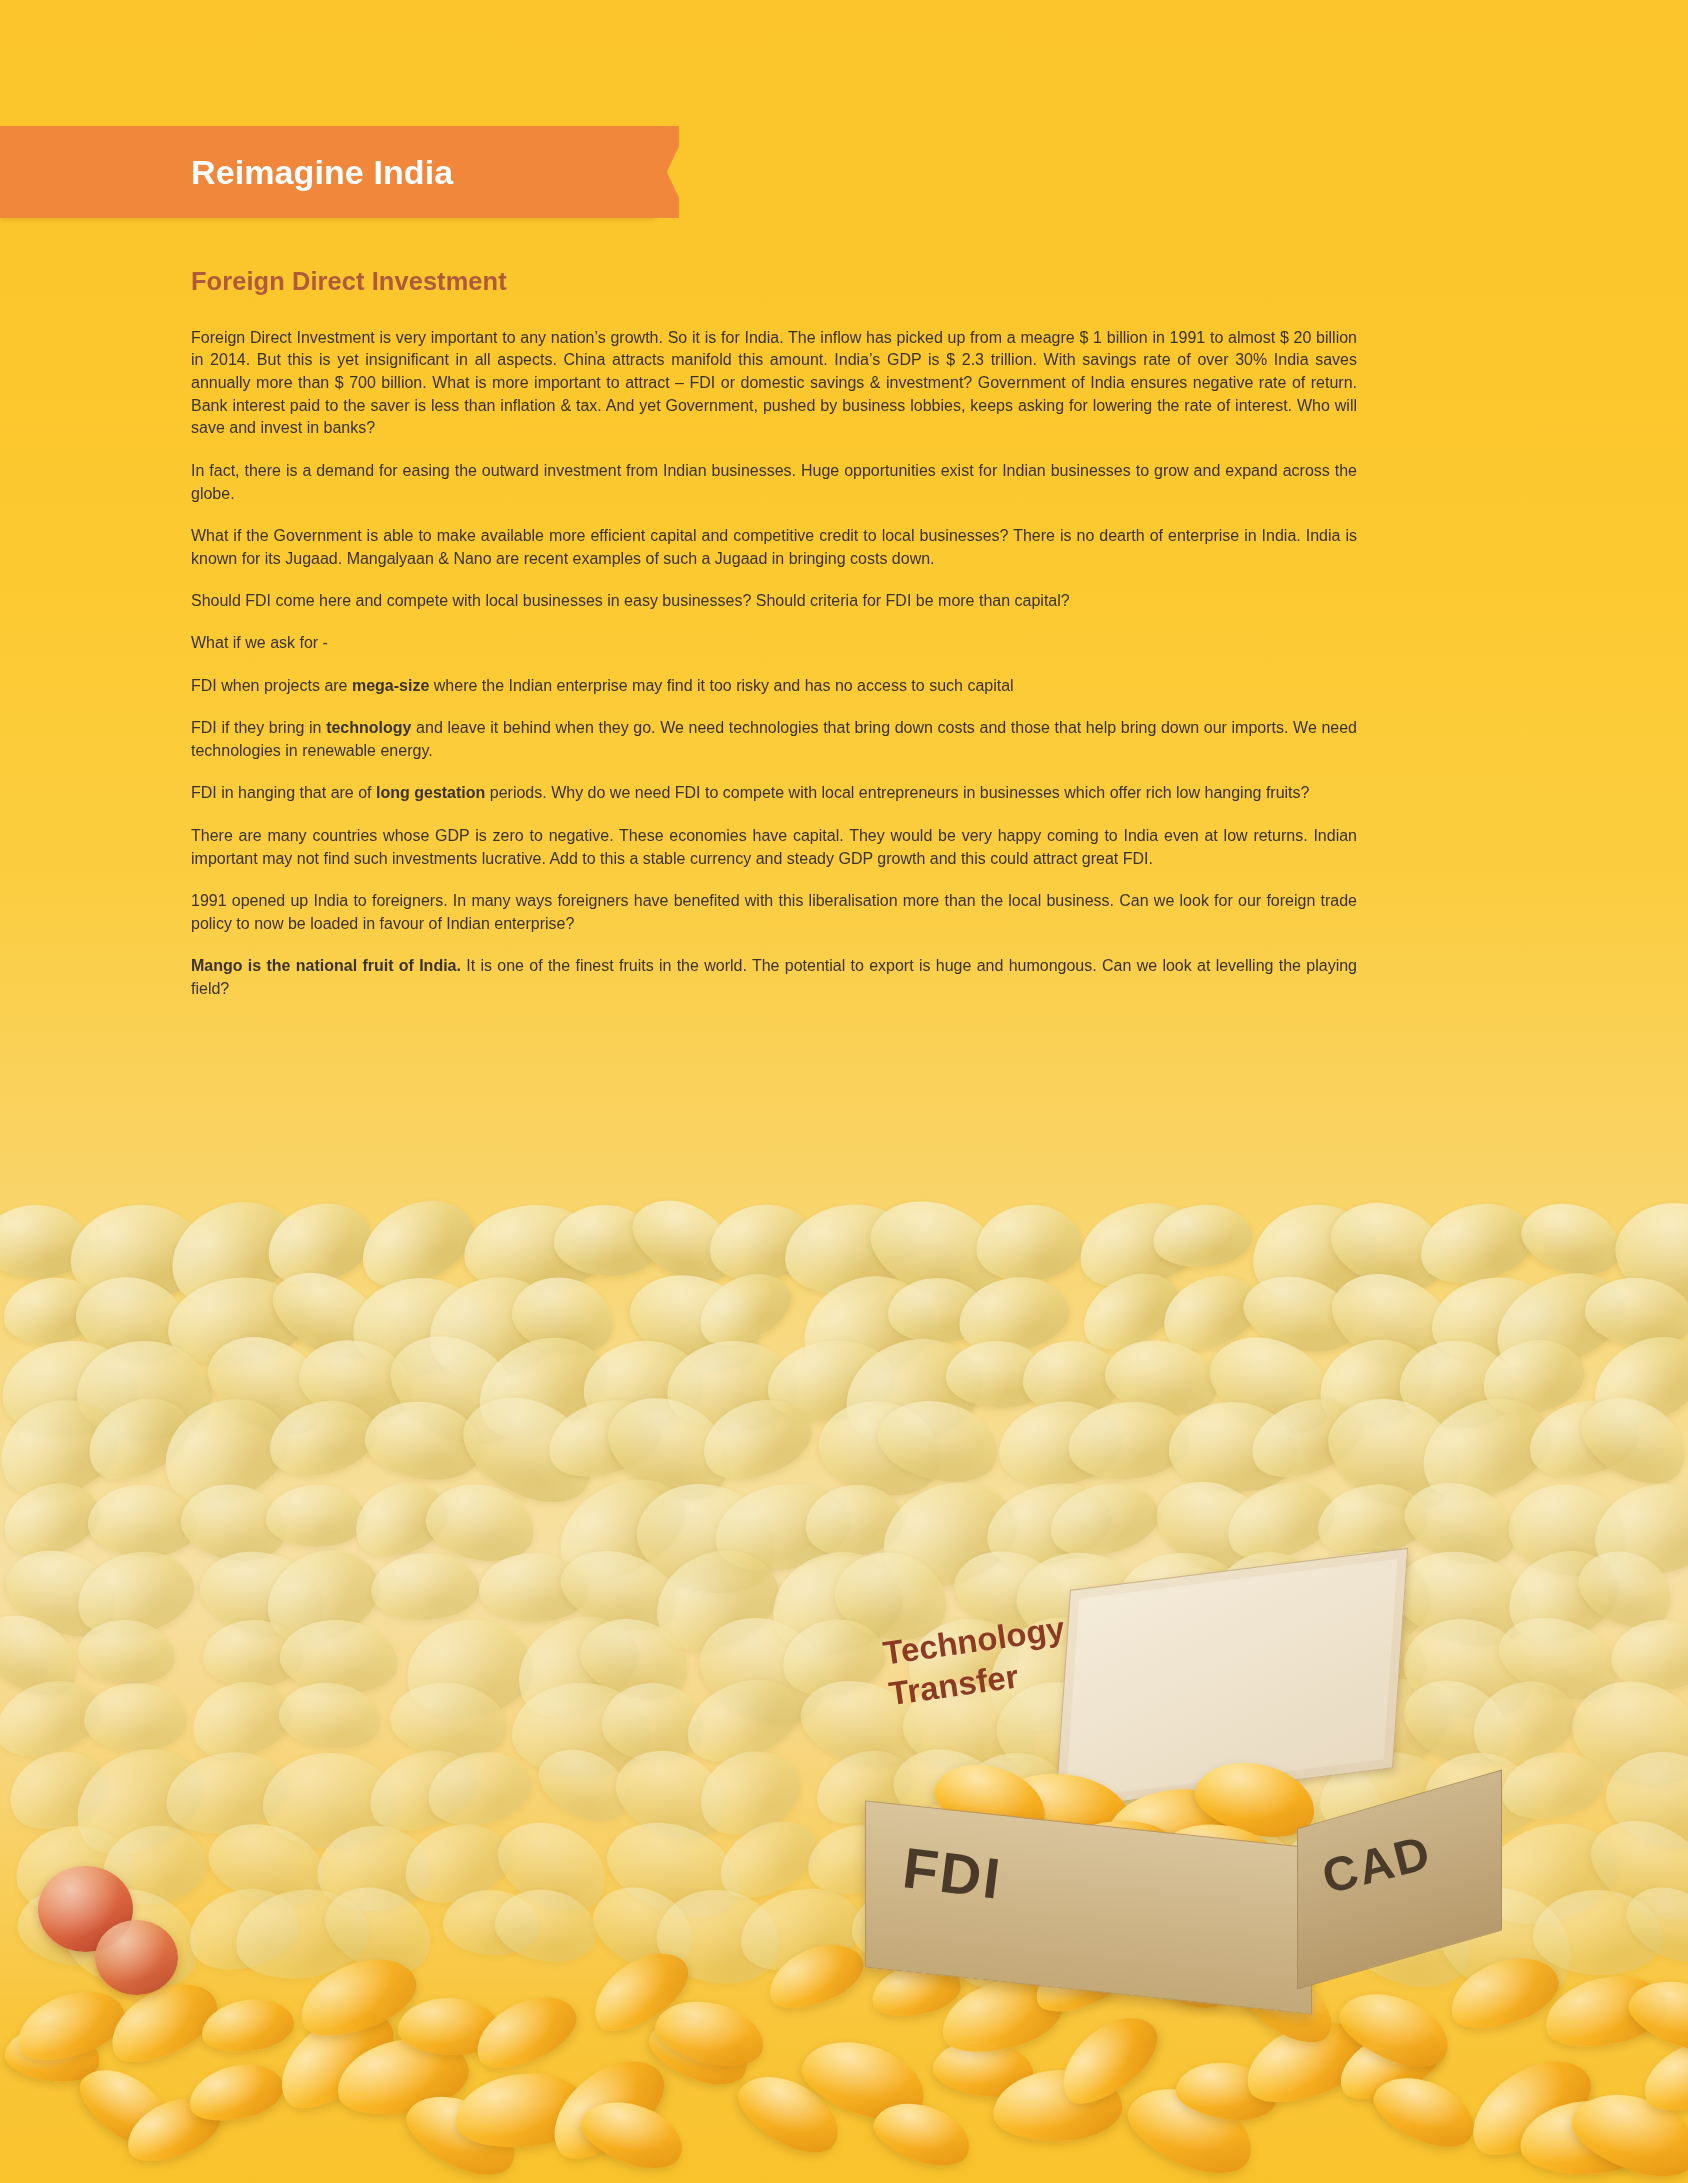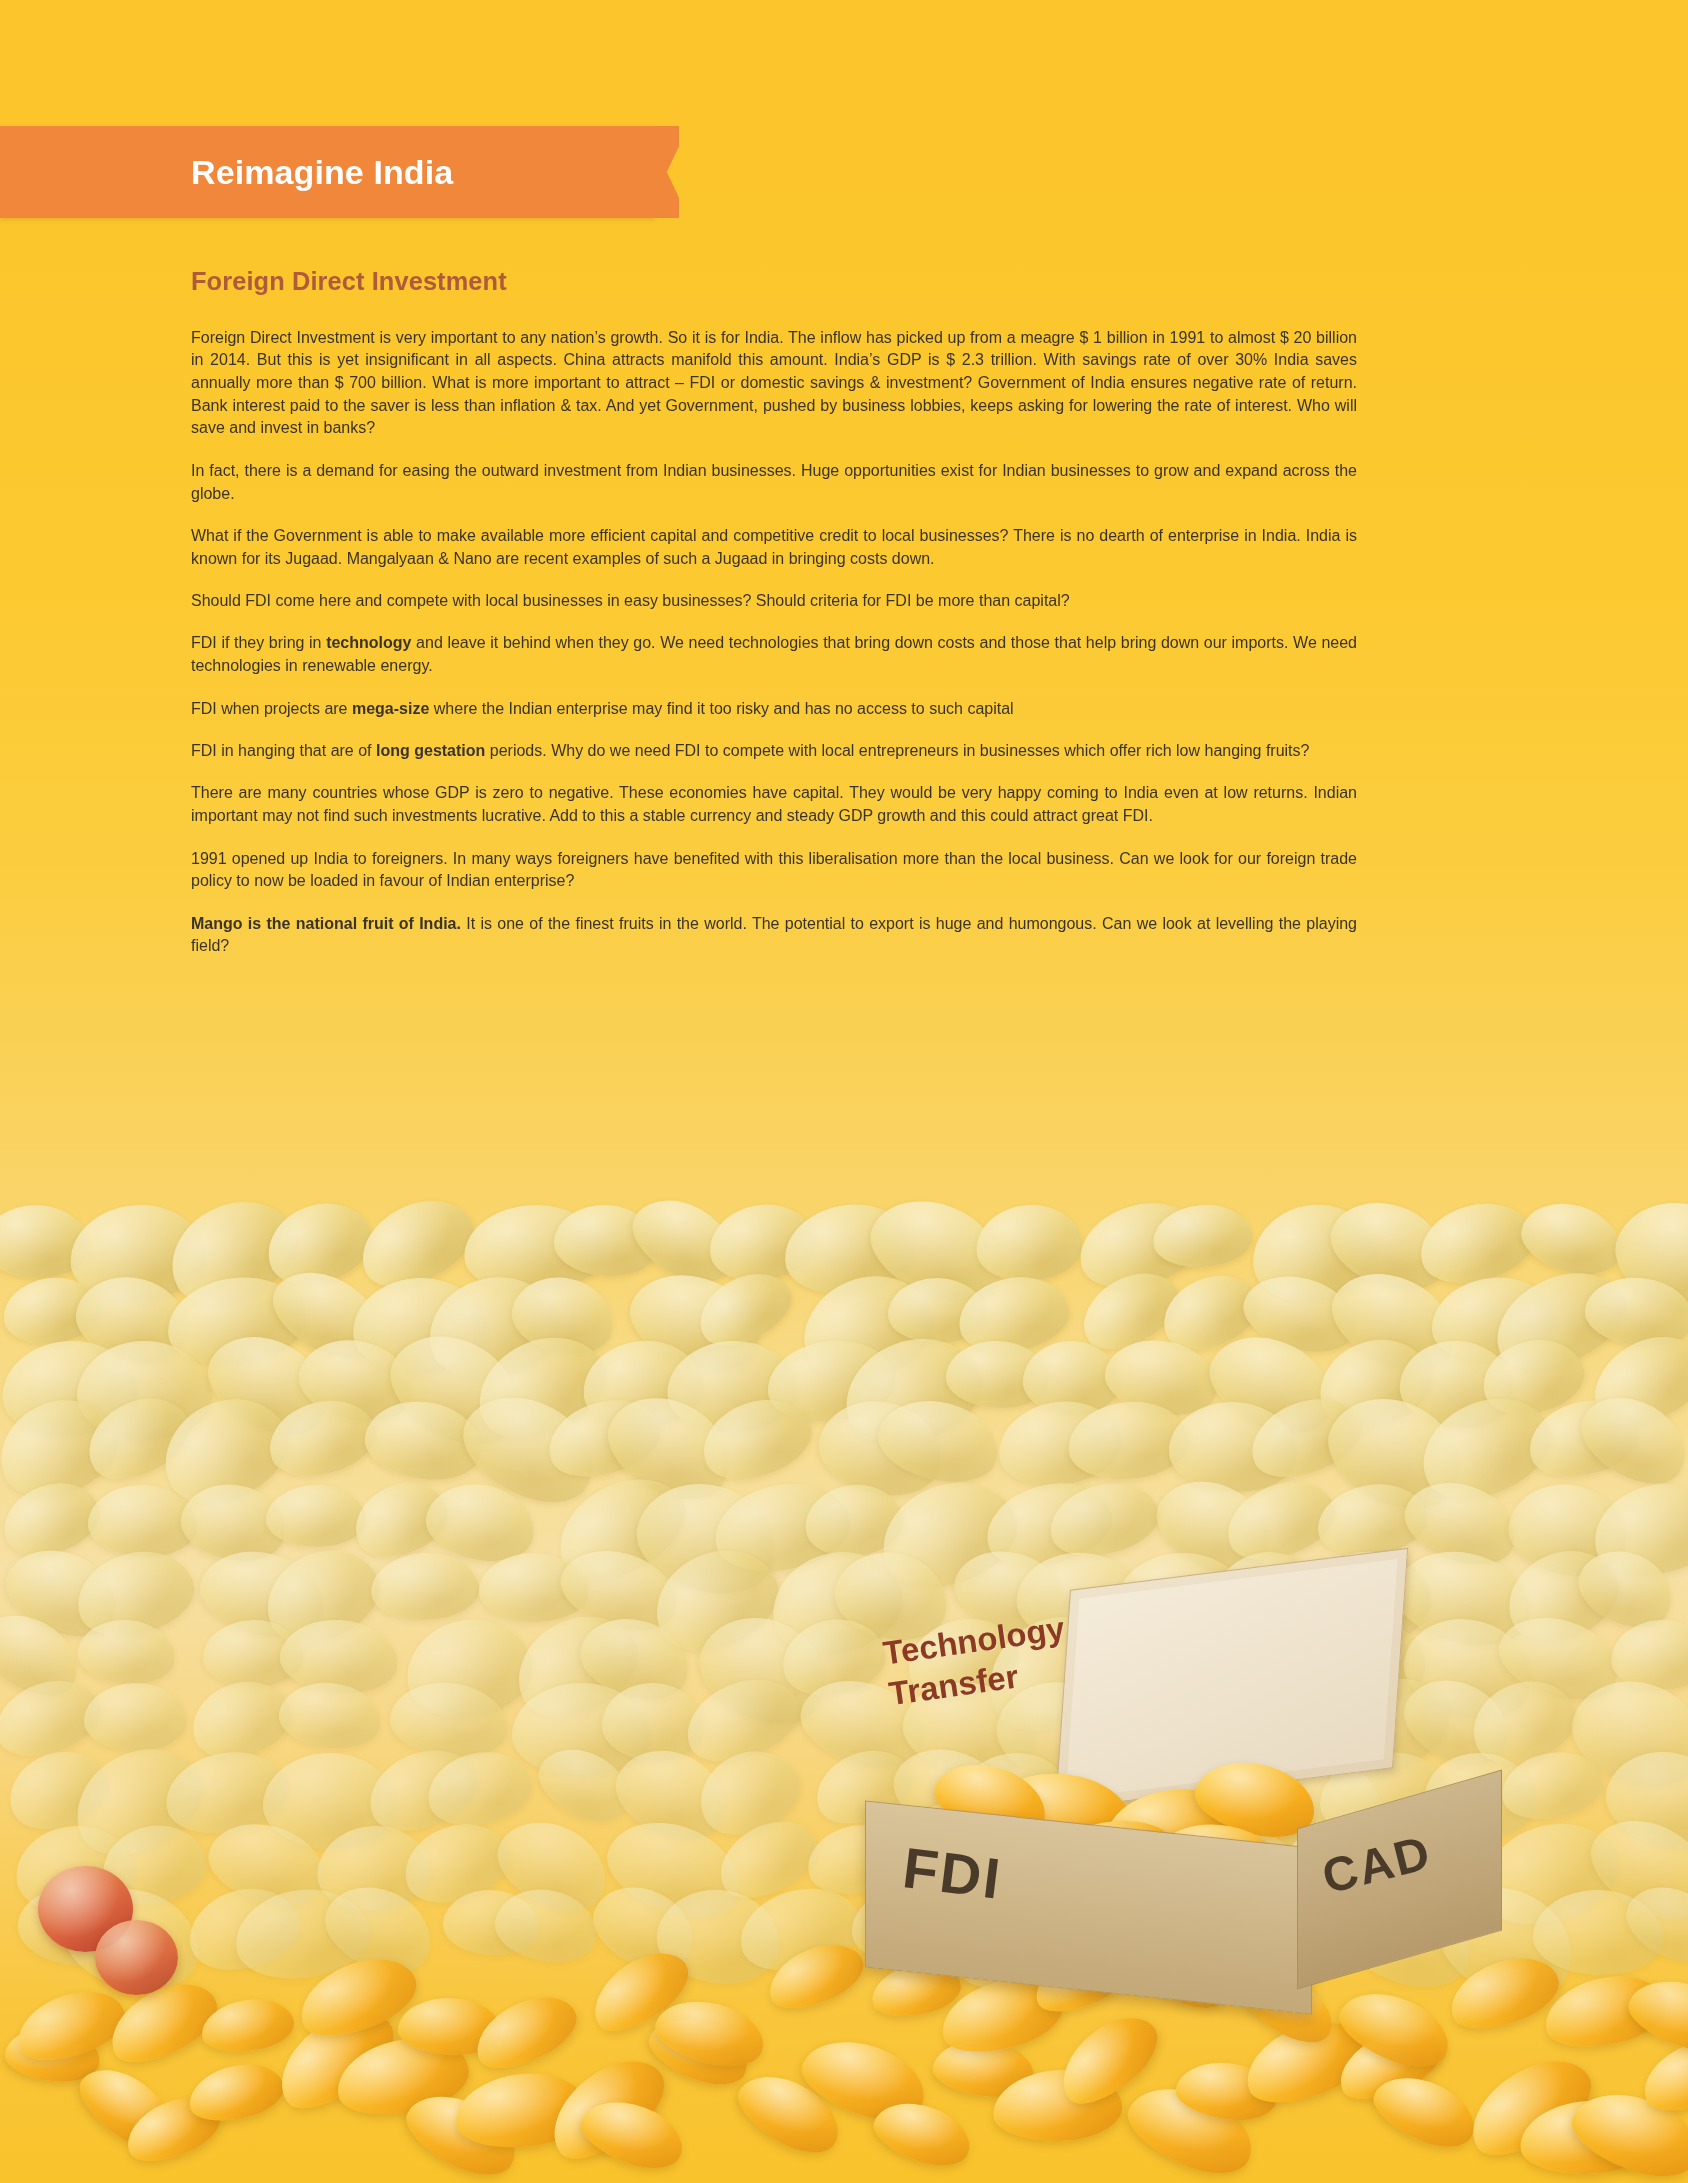--- a/index.html
+++ b/index.html
@@ -470,27 +470,28 @@
     <div class="ribbon-title">Reimagine India</div>
   </div>
 
   <div class="article">
     <h2 class="article-title">Foreign Direct Investment</h2>
 
     <p class="para">Foreign Direct Investment is very important to any nation’s growth. So it is for India. The inflow has picked up from a meagre $ 1 billion in 1991 to almost $ 20 billion in 2014. But this is yet insignificant in all aspects. China attracts manifold this amount. India’s GDP is $ 2.3 trillion. With savings rate of over 30% India saves annually more than $ 700 billion. What is more important to attract – FDI or domestic savings &amp; investment? Government of India ensures negative rate of return. Bank interest paid to the saver is less than inflation &amp; tax. And yet Government, pushed by business lobbies, keeps asking for lowering the rate of interest. Who will save and invest in banks?</p>
     <p class="para">In fact, there is a demand for easing the outward investment from Indian businesses. Huge opportunities exist for Indian businesses to grow and expand across the globe.</p>
     <p class="para">What if the Government is able to make available more efficient capital and competitive credit to local businesses? There is no dearth of enterprise in India. India is known for its Jugaad. Mangalyaan &amp; Nano are recent examples of such a Jugaad in bringing costs down.</p>
     <p class="para">Should FDI come here and compete with local businesses in easy businesses? Should criteria for FDI be more than capital?</p>
+    <p class="para">What if we ask for -</p>
+
+    <p class="para">
+      <span>FDI when projects are </span><b>mega-size</b><span> where the Indian enterprise may find it too risky and has no access to such capital</span>
+    </p>
 
     <p class="para">
       <span>FDI if they bring in </span><b>technology</b><span> and leave it behind when they go. We need technologies that bring down costs and those that help bring down our imports. We need technologies in renewable energy.</span>
-    </p>
-
-    <p class="para">
-      <span>FDI when projects are </span><b>mega-size</b><span> where the Indian enterprise may find it too risky and has no access to such capital</span>
     </p>
 
     <p class="para">
       <span>FDI in hanging that are of </span><b>long gestation</b><span> periods. Why do we need FDI to compete with local entrepreneurs in businesses which offer rich low hanging fruits?</span>
     </p>
 
     <p class="para">There are many countries whose GDP is zero to negative. These economies have capital. They would be very happy coming to India even at low returns. Indian important may not find such investments lucrative. Add to this a stable currency and steady GDP growth and this could attract great FDI.</p>
     <p class="para">1991 opened up India to foreigners. In many ways foreigners have benefited with this liberalisation more than the local business. Can we look for our foreign trade policy to now be loaded in favour of Indian enterprise?</p>
 
     <p class="para">

